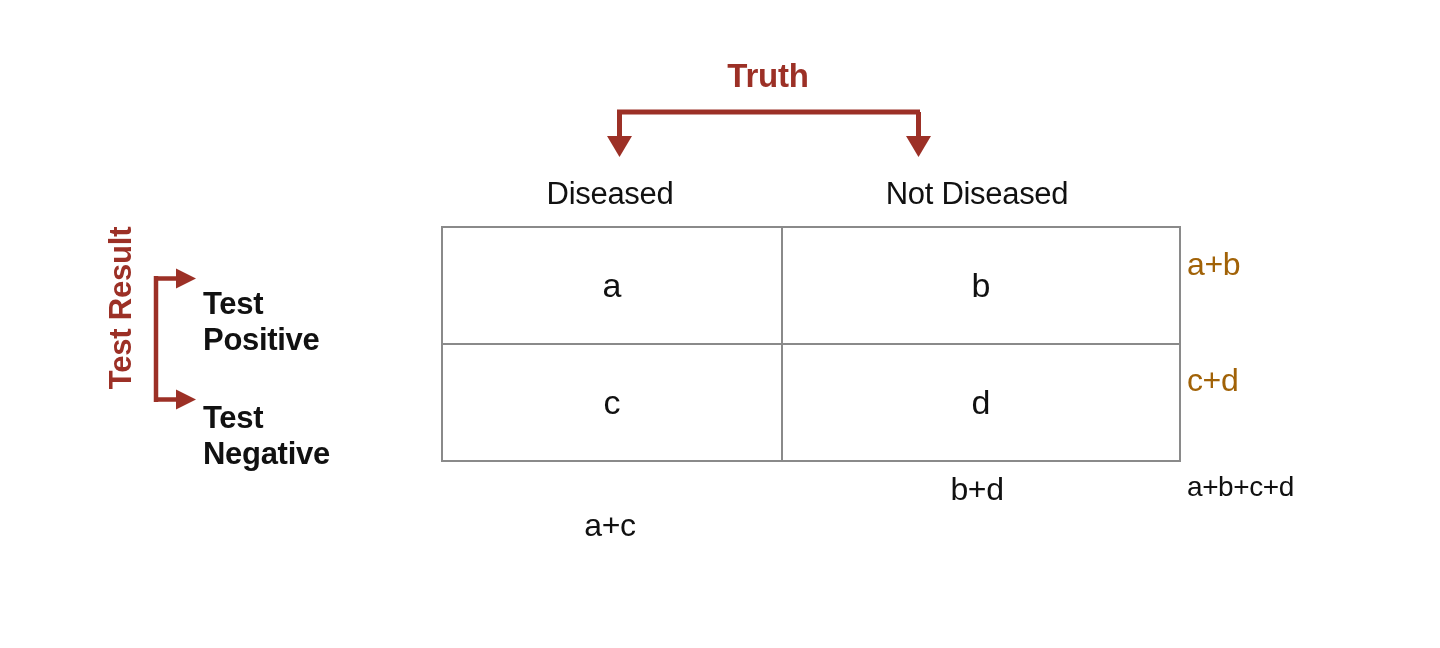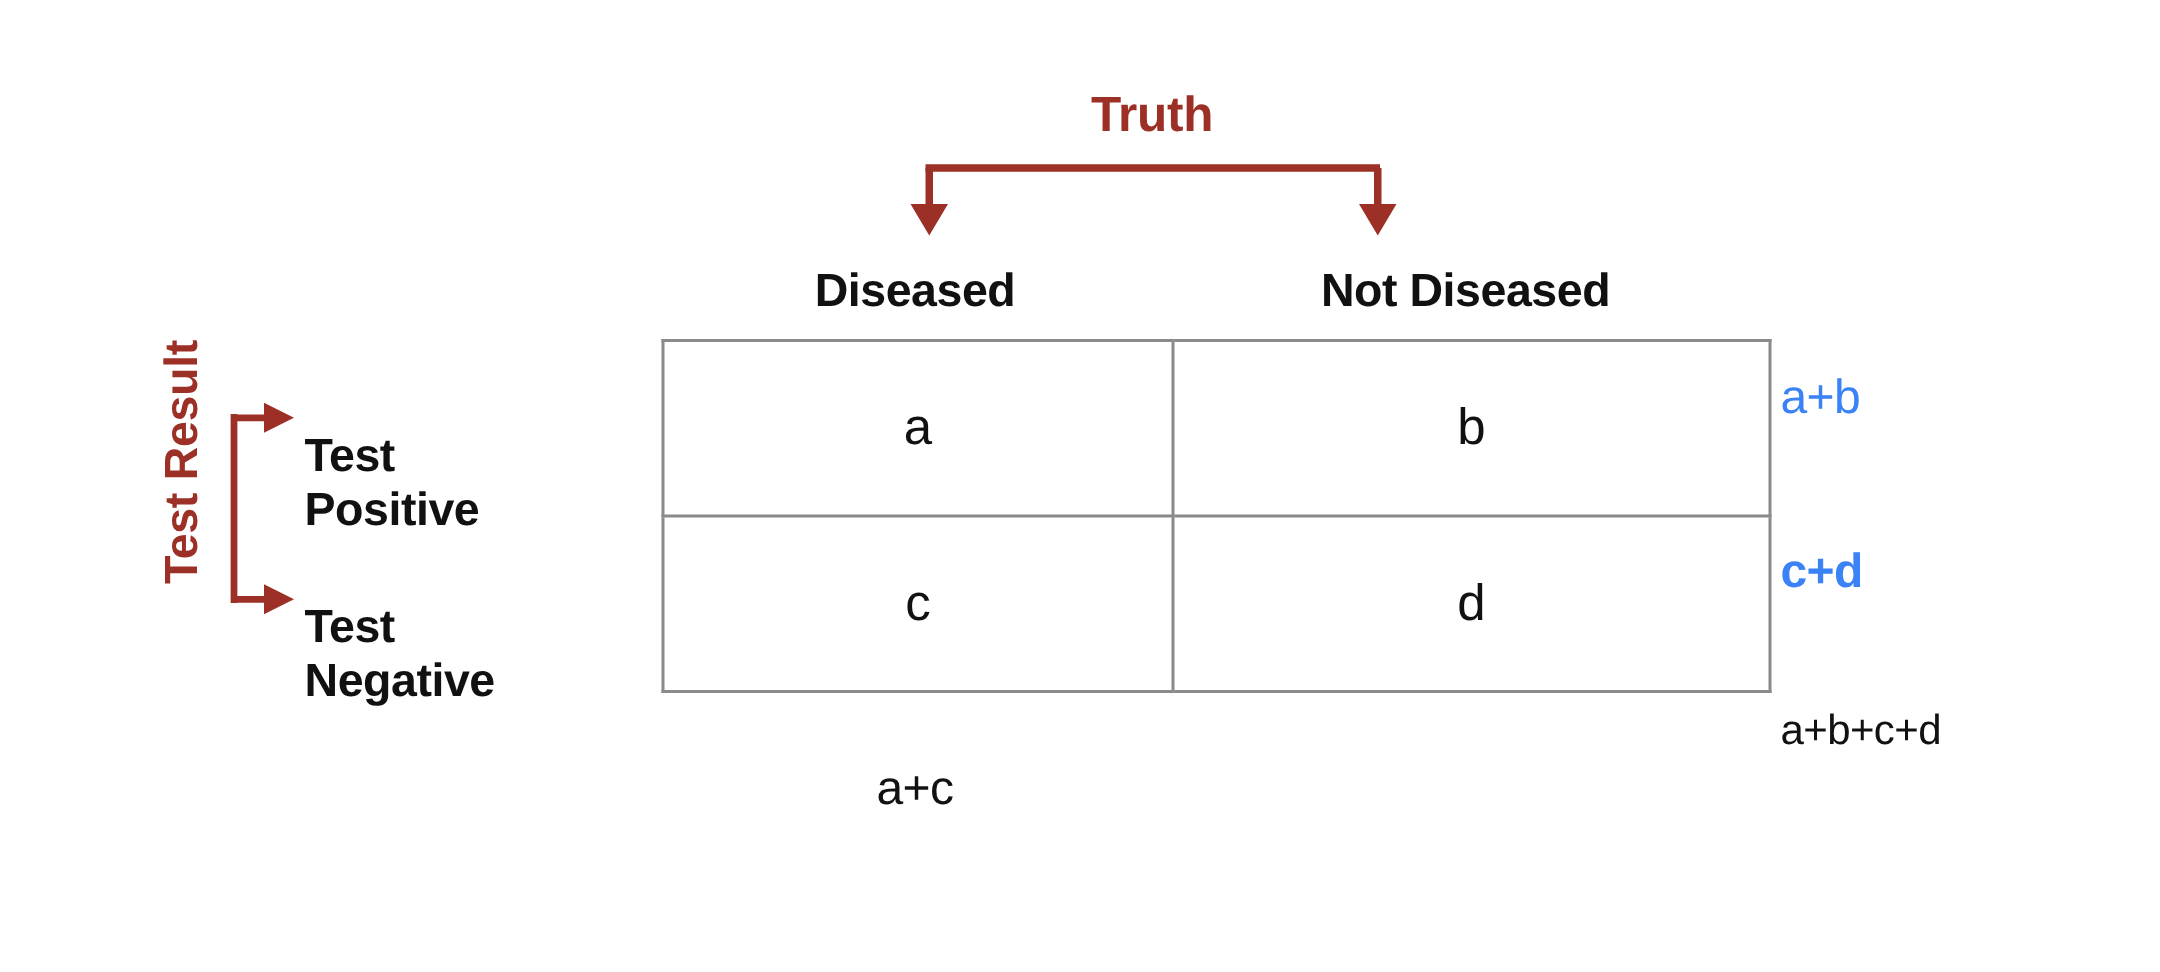--- a/index.html
+++ b/index.html
@@ -44,21 +44,21 @@
     top: 100px;
     width: 340px;
     height: 64px;
   }
 
   
   .col-header {
     position: absolute;
     top: 176px;
     font-size: 31px;
-    font-weight: bold;
+    font-weight: normal;
     color: #111111;
     text-align: center;
     letter-spacing: -0.3px;
   }
   #col-header-0 { left: 441px; width: 338px; }
   #col-header-1 { left: 779px; width: 396px; text-align: center; }
 
   
   #rowgroup-title {
     position: absolute;
@@ -118,26 +118,26 @@
     background: #ffffff;
   }
   #contingency-table td.cell-0 { width: 338px; }
   #contingency-table td.cell-1 { width: 396px; }
 
   
   .row-total {
     position: absolute;
     left: 1187px;
     font-size: 32px;
-    color: #3b82f6;
+    color: #a16207;
     font-weight: normal;
     letter-spacing: -0.4px;
   }
   #row-total-0 { top: 246px; }
-  #row-total-1 { top: 362px; font-weight: bold; }
+  #row-total-1 { top: 362px; }
 
   .col-total {
     position: absolute;
     top: 471px;
     font-size: 32px;
     color: #111111;
     font-weight: normal;
     text-align: center;
     letter-spacing: -0.4px;
   }
@@ -205,16 +205,17 @@
         <td class="cell-0">c</td>
         <td class="cell-1">d</td>
       </tr>
     </tbody>
   </table>
 
   <div class="row-total" id="row-total-0">a+b</div>
   <div class="row-total" id="row-total-1">c+d</div>
 
   <div class="col-total" id="col-total-0">a+c</div>
+  <div class="col-total" id="col-total-1">b+d</div>
 
   <div id="grand-total">a+b+c+d</div>
 
 </div>
 
 </body></html>

